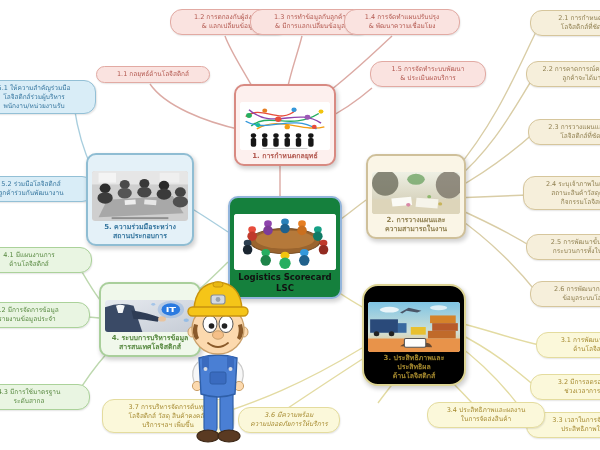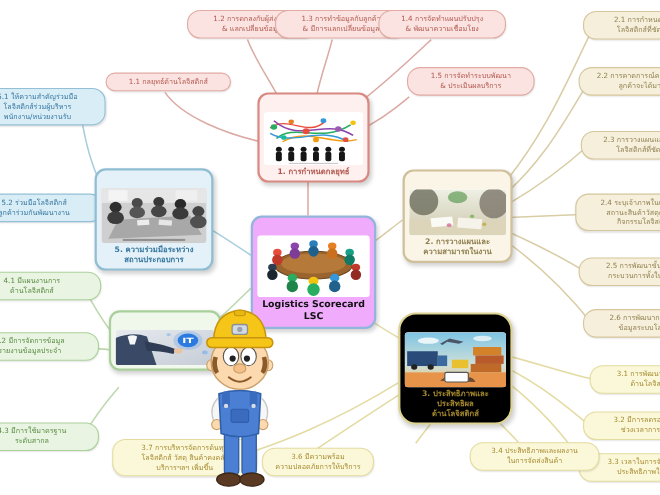--- a/index.html
+++ b/index.html
@@ -16,21 +16,21 @@
   .b5{background:#d9edf7;border-color:#93c0d6;color:#34759e;}
   .topic{position:absolute;z-index:4;border:2px solid;border-radius:10px;padding:16px 4px 3px;
          text-align:center;box-shadow:1.5px 2.5px 4px rgba(0,0,0,.18);}
   .topic .tlabel{font-size:7px;font-weight:bold;white-space:pre-line;line-height:1.3;margin-top:2px;}
   .topic .timg{display:block;width:100%;border-radius:3px;overflow:hidden;background:#fff;}
   .t1{border-color:#d88a82;background:#fdf0ee;color:#b2574e;}
   .t2{border-color:#cfc09a;background:#faf5e6;color:#8f7f4f;}
   .t3{border-color:#ddd494;background:#000000;color:#a5892e;border-radius:16px;}
   .t4{border-color:#a9cf9b;background:#f0f8eb;color:#56883f;}
   .t5{border-color:#8fbdd3;background:#e4f1f8;color:#34759e;}
-  .tc{border-color:#93b5dc;background:#f0abfc;color:#151515;}
+  .tc{border-color:#93b5dc;background:#15803d;color:#151515;}
   .tc .tlabel{font-size:8.5px;color:#111;}
   .mascot{position:absolute;left:168px;top:274px;width:100px;height:174px;z-index:6;}
 </style>
 </head>
 <body>
 
 <div class="stage">
 
   <svg class="wires" viewBox="0 0 600 450" fill="none">
     <g stroke="#dcaaa4" stroke-width="1.4">
@@ -226,21 +226,21 @@
   </div>
 
   <div class="pill b3" style="left:536px;top:332px;width:100px;">3.1 การพัฒนากิจกรรม
 ด้านโลจิสติกส์</div>
   <div class="pill b3" style="left:530px;top:374px;width:110px;">3.2 มีการลดรอบเวลาใน
 ช่วงเวลาการส่งมอบ</div>
   <div class="pill b3" style="left:526px;top:412px;width:110px;">3.3 เวลาในการจัดส่งและ
 ประสิทธิภาพในการ</div>
   <div class="pill b3" style="left:427px;top:402px;width:104px;">3.4 ประสิทธิภาพและผลงาน
 ในการจัดส่งสินค้า</div>
-  <div class="pill b3" style="left:238px;top:407px;width:88px;">3.6 มีความพร้อม
+  <div class="pill b3" style="left:238px;top:407px;width:88px;font-style:italic;">3.6 มีความพร้อม
 ความปลอดภัยการให้บริการ</div>
   <div class="pill b3" style="left:102px;top:399px;width:118px;">3.7 การบริหารจัดการต้นทุน
 โลจิสติกส์ วัสดุ สินค้าคงคลัง
 บริการฯลฯ เพิ่มขึ้น</div>
 
   <div class="topic t4" style="left:99px;top:282px;width:90px;">
     <span class="timg" style="height:32px;">
       <svg viewBox="0 0 82 44" width="100%" height="100%" preserveAspectRatio="none">
         <defs>
           <linearGradient id="itbg" x1="0" y1="0" x2="1" y2="1">
@@ -253,20 +253,22 @@
         <path d="M10,8 q4,-3 8,0 l-2,10 l-4,0 z" fill="#f4f6f8"></path>
         <path d="M24,14 Q40,18 50,24 L48,30 Q36,26 26,26 Z" fill="#2e3c55"></path>
         <circle cx="52" cy="26" r="3.6" fill="#e8c4a0"></circle>
         <circle cx="60" cy="13" r="12" fill="#4a90e2" opacity=".25"></circle>
         <circle cx="60" cy="13" r="8.5" fill="#2a7ae0"></circle>
         <text x="60" y="16.5" font-size="9" font-weight="bold" fill="#ffffff" text-anchor="middle">IT</text>
         <circle cx="74" cy="28" r="2.4" fill="#7fb3ea" opacity=".7"></circle>
         <circle cx="44" cy="6" r="1.8" fill="#7fb3ea" opacity=".6"></circle>
       </svg>
     </span>
+    <div class="tlabel">4. ระบบการบริหารข้อมูล
+สารสนเทศโลจิสติกส์</div>
   </div>
 
   <div class="pill b4" style="left:-34px;top:247px;width:112px;">4.1 มีแผนงานการ
 ด้านโลจิสติกส์</div>
   <div class="pill b4" style="left:-36px;top:302px;width:112px;">4.2 มีการจัดการข้อมูล
 รายงานข้อมูลประจำ</div>
   <div class="pill b4" style="left:-32px;top:384px;width:108px;">4.3 มีการใช้มาตรฐาน
 ระดับสากล</div>
 
   <div class="topic t5" style="left:86px;top:153px;width:96px;">

